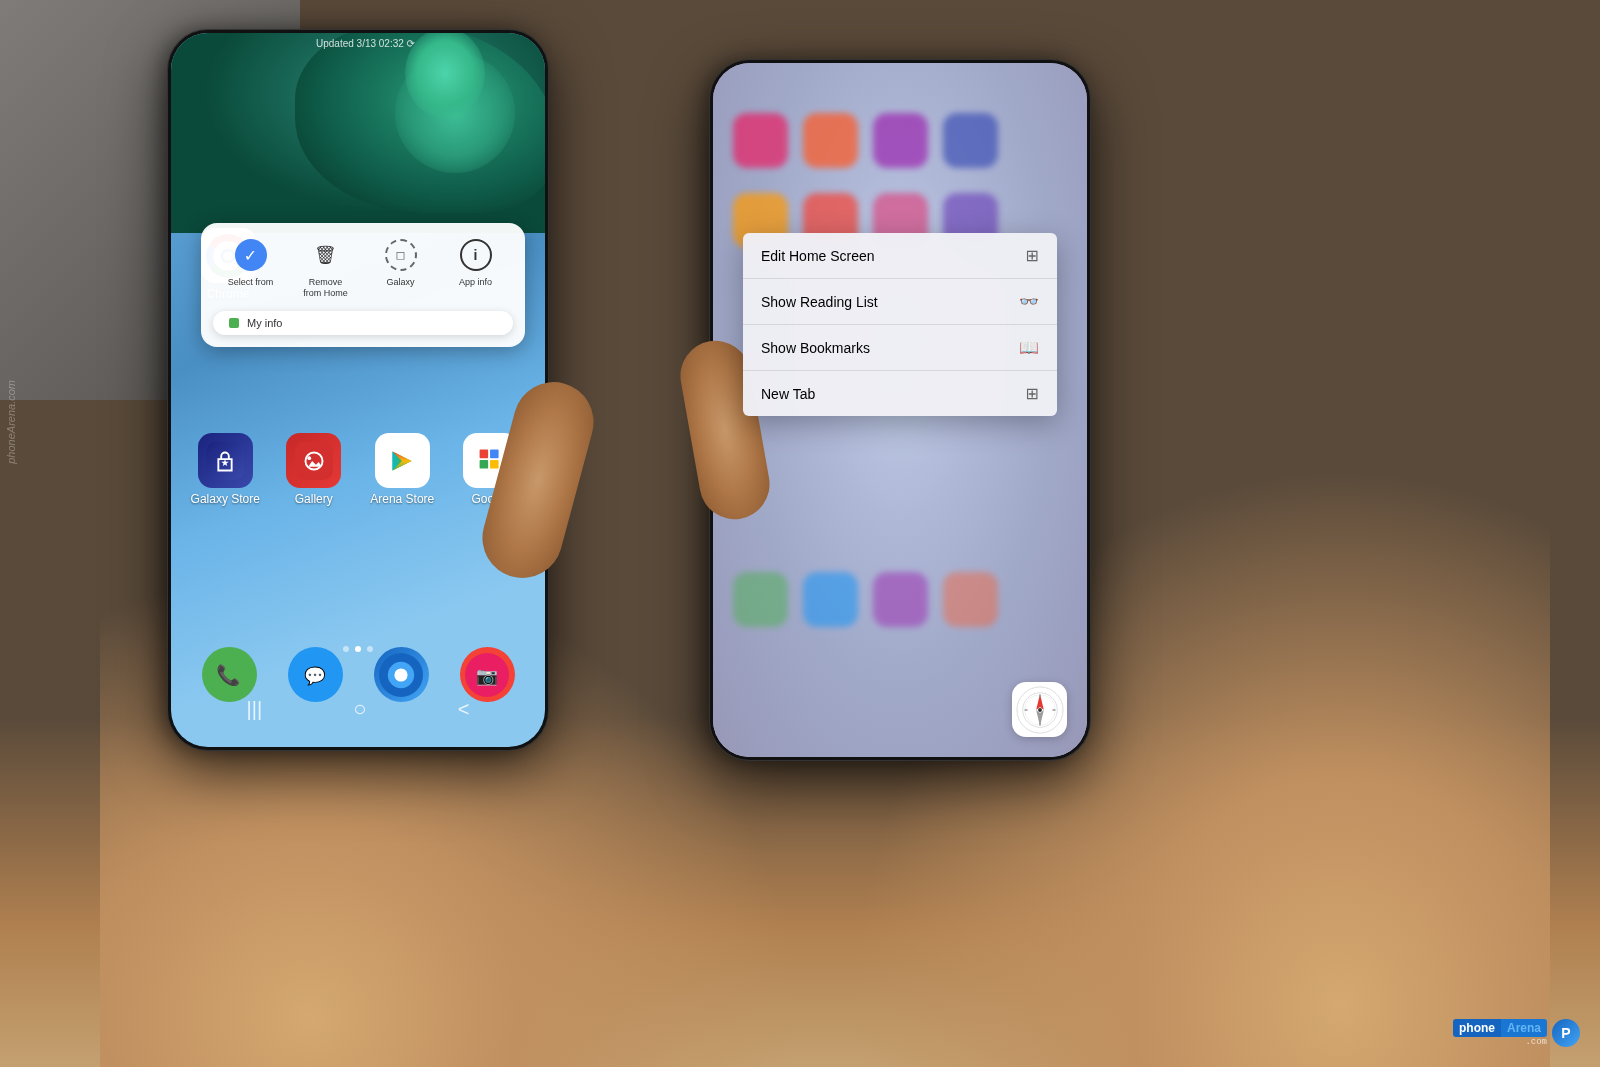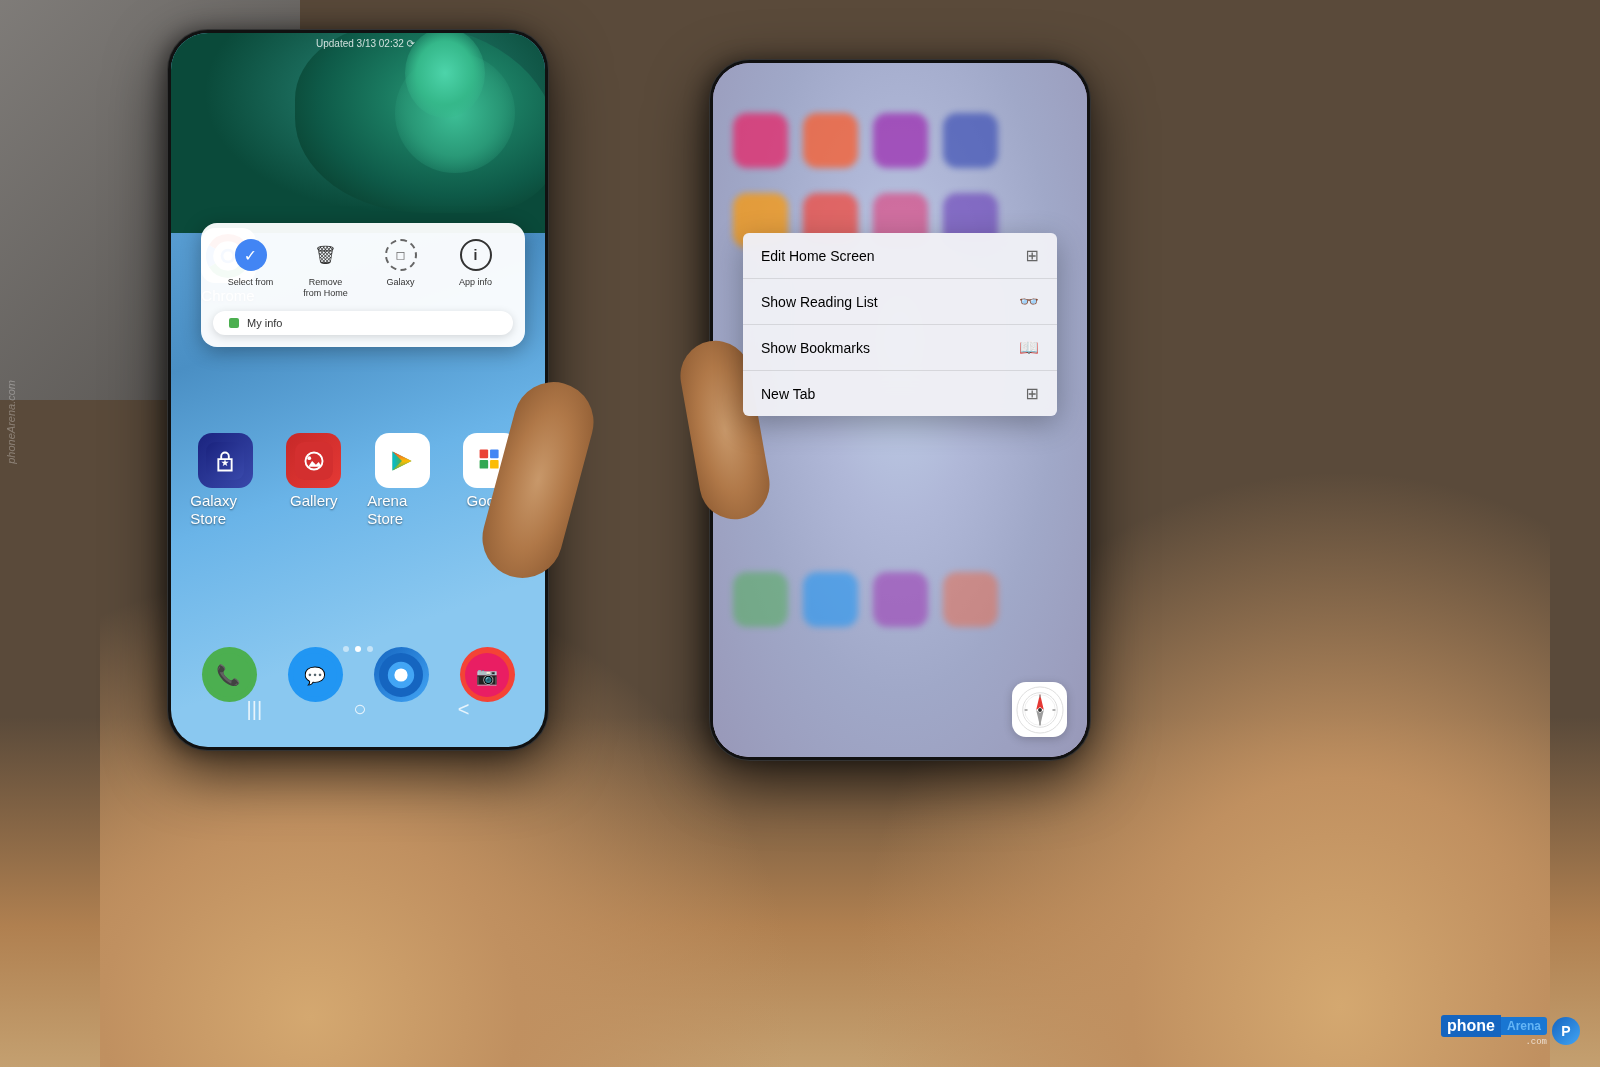--- a/index.html
+++ b/index.html
@@ -84,21 +84,21 @@
       border-radius: 14px;
       display: flex;
       align-items: center;
       justify-content: center;
       font-size: 28px;
       position: relative;
       overflow: hidden;
     }
 
     .app-label {
-      font-size: 15px;
+      font-size: 12px;
       color: white;
       text-align: left;
       text-shadow: 0 1px 2px rgba(0,0,0,0.5);
       line-height: 1.2;
     }
 
     
     .context-menu-left {
       position: absolute;
       top: 190px;
@@ -713,21 +713,21 @@
 
     </div>
   </div>
   <div class="finger-right-1"></div>
 </div>
 
 <div class="watermark-bottom-right">
   <div style="display:flex;align-items:center;gap:3px;">
     <div style="display:flex;flex-direction:column;align-items:flex-end;">
       <div style="display:flex;align-items:center;">
-        <span style="background:#1565C0;color:white;font-size:16px;font-weight:bold;padding:2px 6px;border-radius:3px 0 0 3px;">phone</span>
+        <span style="background:#1565C0;color:white;font-size:12px;font-weight:bold;padding:2px 6px;border-radius:3px 0 0 3px;">phone</span>
         <span style="background:#1976D2;color:#64B5F6;font-size:12px;font-weight:bold;padding:2px 6px;border-radius:0 3px 3px 0;">Arena</span>
       </div>
       <span style="color:rgba(255,255,255,0.7);font-size:9px;margin-top:0;font-family:Liberation Mono, monospace;">.com</span>
     </div>
     <div style="width:28px;height:28px;border-radius:50%;background:linear-gradient(135deg,#1565C0,#42A5F5);display:flex;align-items:center;justify-content:center;margin-left:2px;">
       <span style="color:white;font-size:14px;font-weight:bold;">P</span>
     </div>
   </div>
 </div>
 

